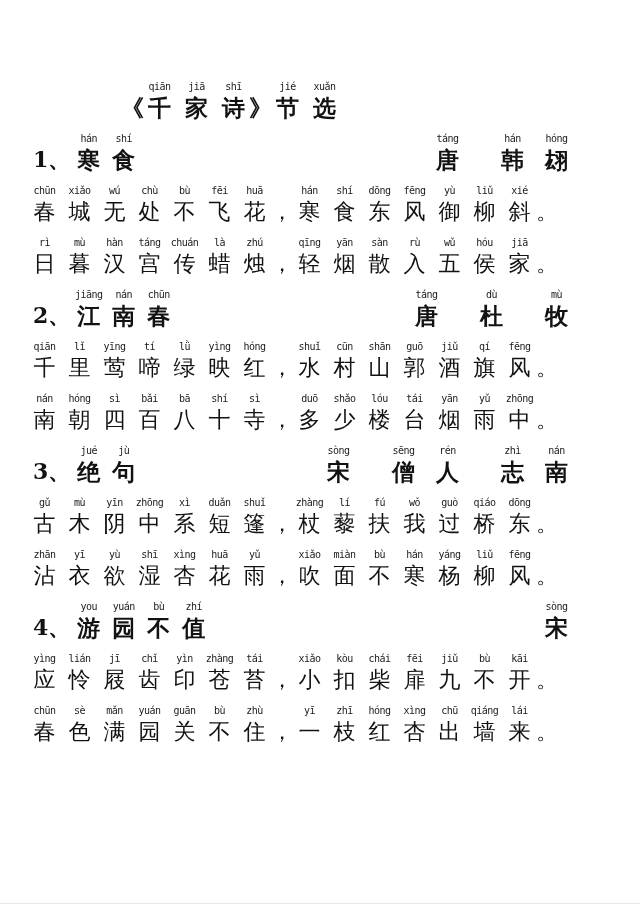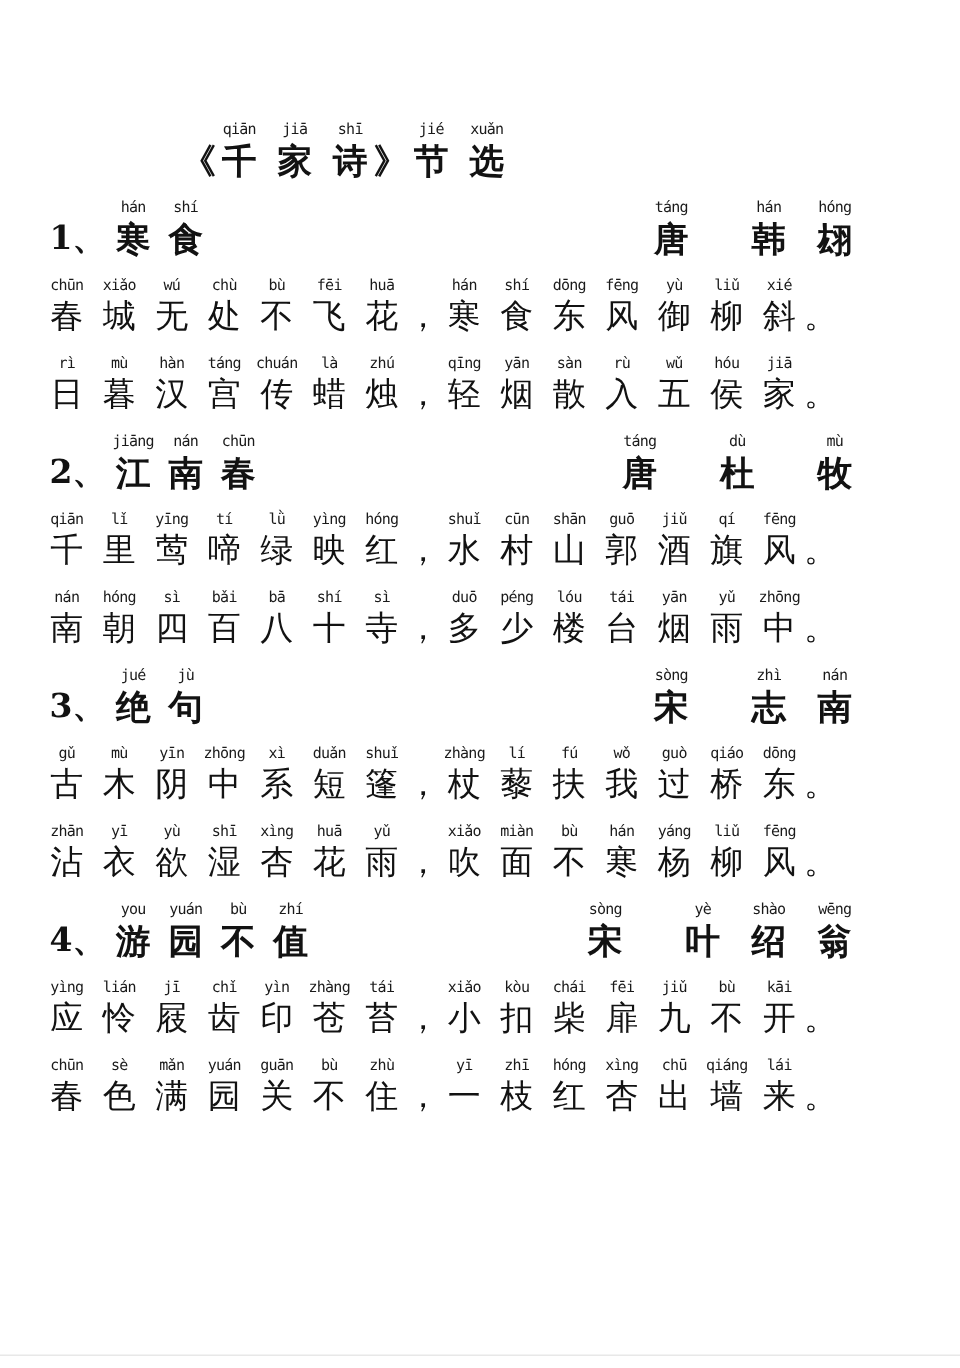--- a/index.html
+++ b/index.html
@@ -384,21 +384,21 @@
           </div>
           <div class="cell punct">
             <span class="py"></span>
             <span class="zi">，</span>
           </div>
           <div class="cell">
             <span class="py">duō</span>
             <span class="zi">多</span>
           </div>
           <div class="cell">
-            <span class="py">péng</span>
+            <span class="py">shǎo</span>
             <span class="zi">少</span>
           </div>
           <div class="cell">
             <span class="py">lóu</span>
             <span class="zi">楼</span>
           </div>
           <div class="cell">
             <span class="py">tái</span>
             <span class="zi">台</span>
           </div>
@@ -435,20 +435,30 @@
           </div>
           <div class="heading-right">
             <div class="author-group">
               <div class="cell">
                 <span class="py">sòng</span>
                 <span class="zi">宋</span>
               </div>
             </div>
             <div class="author-group">
               <div class="cell">
+                <span class="py">sēng</span>
+                <span class="zi">僧</span>
+              </div>
+              <div class="cell">
+                <span class="py">rén</span>
+                <span class="zi">人</span>
+              </div>
+            </div>
+            <div class="author-group">
+              <div class="cell">
                 <span class="py">zhì</span>
                 <span class="zi">志</span>
               </div>
               <div class="cell">
                 <span class="py">nán</span>
                 <span class="zi">南</span>
               </div>
             </div>
           </div>
         </div>
@@ -604,34 +614,20 @@
             <div class="cell">
               <span class="py">zhí</span>
               <span class="zi">值</span>
             </div>
           </div>
           <div class="heading-right">
             <div class="author-group">
               <div class="cell">
                 <span class="py">sòng</span>
                 <span class="zi">宋</span>
-              </div>
-            </div>
-            <div class="author-group">
-              <div class="cell">
-                <span class="py">yè</span>
-                <span class="zi">叶</span>
-              </div>
-              <div class="cell">
-                <span class="py">shào</span>
-                <span class="zi">绍</span>
-              </div>
-              <div class="cell">
-                <span class="py">wēng</span>
-                <span class="zi">翁</span>
               </div>
             </div>
           </div>
         </div>
         <div class="line-row">
           <div class="cell">
             <span class="py">yìng</span>
             <span class="zi">应</span>
           </div>
           <div class="cell">

